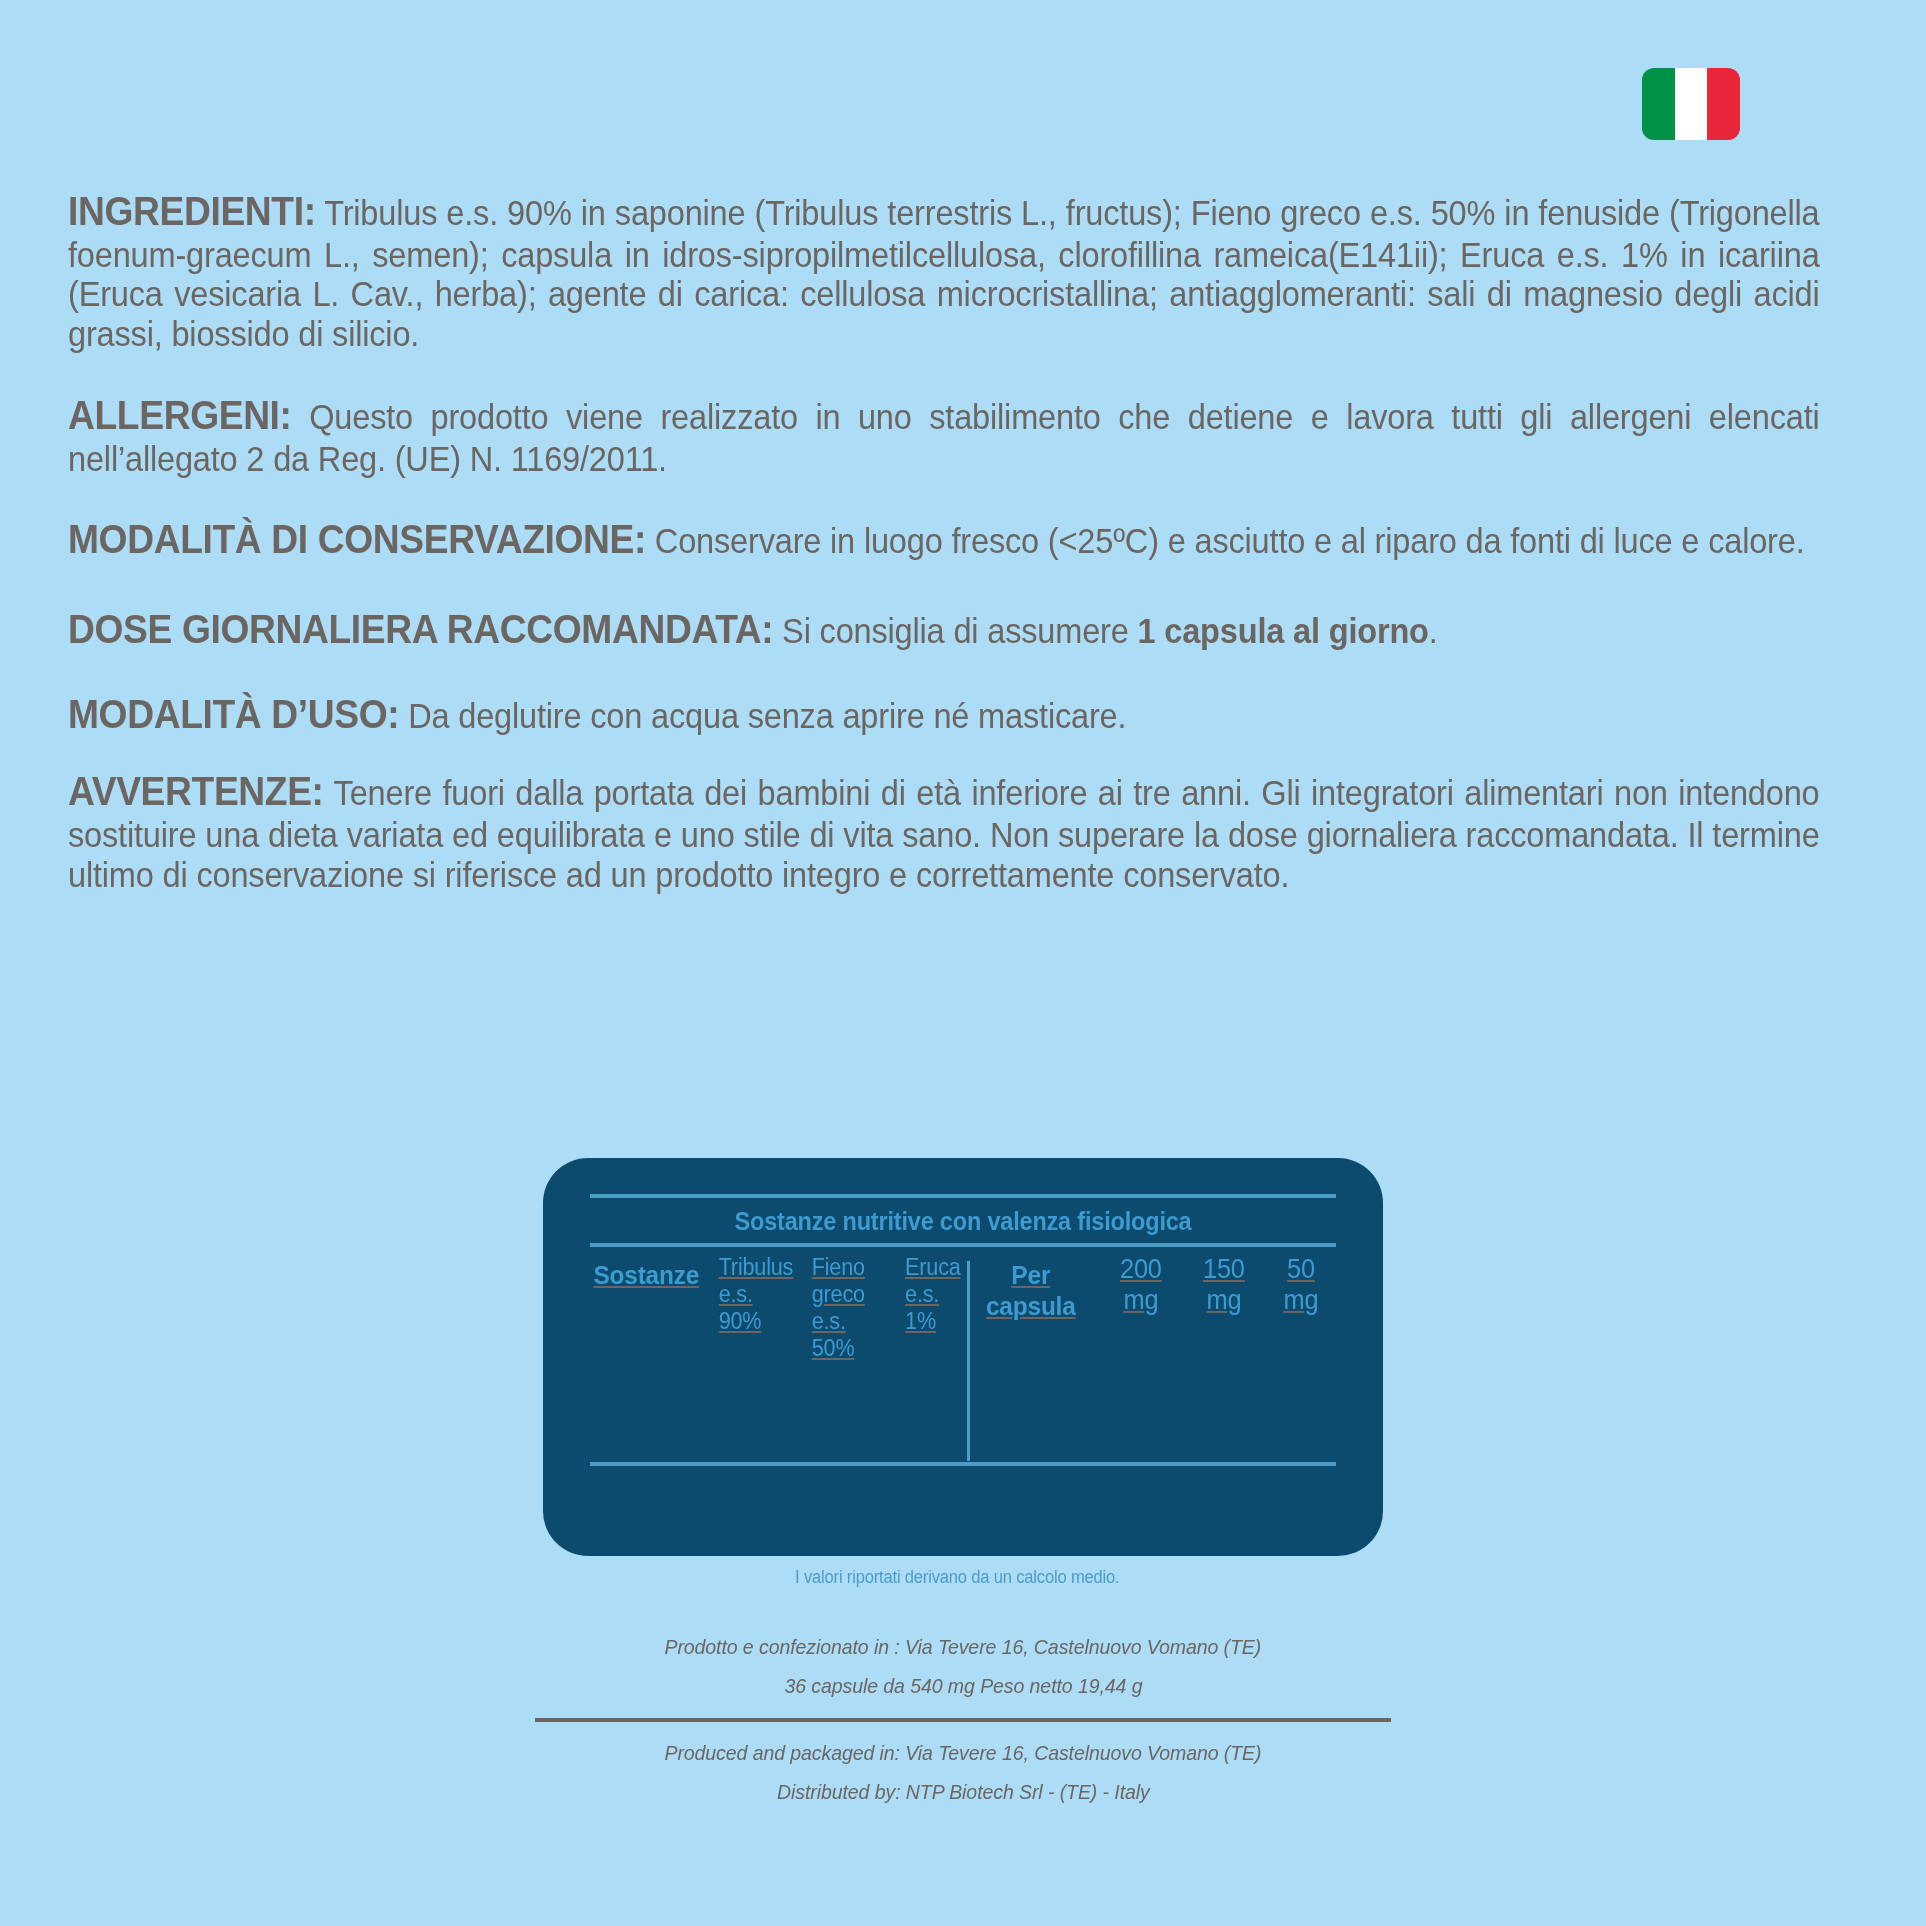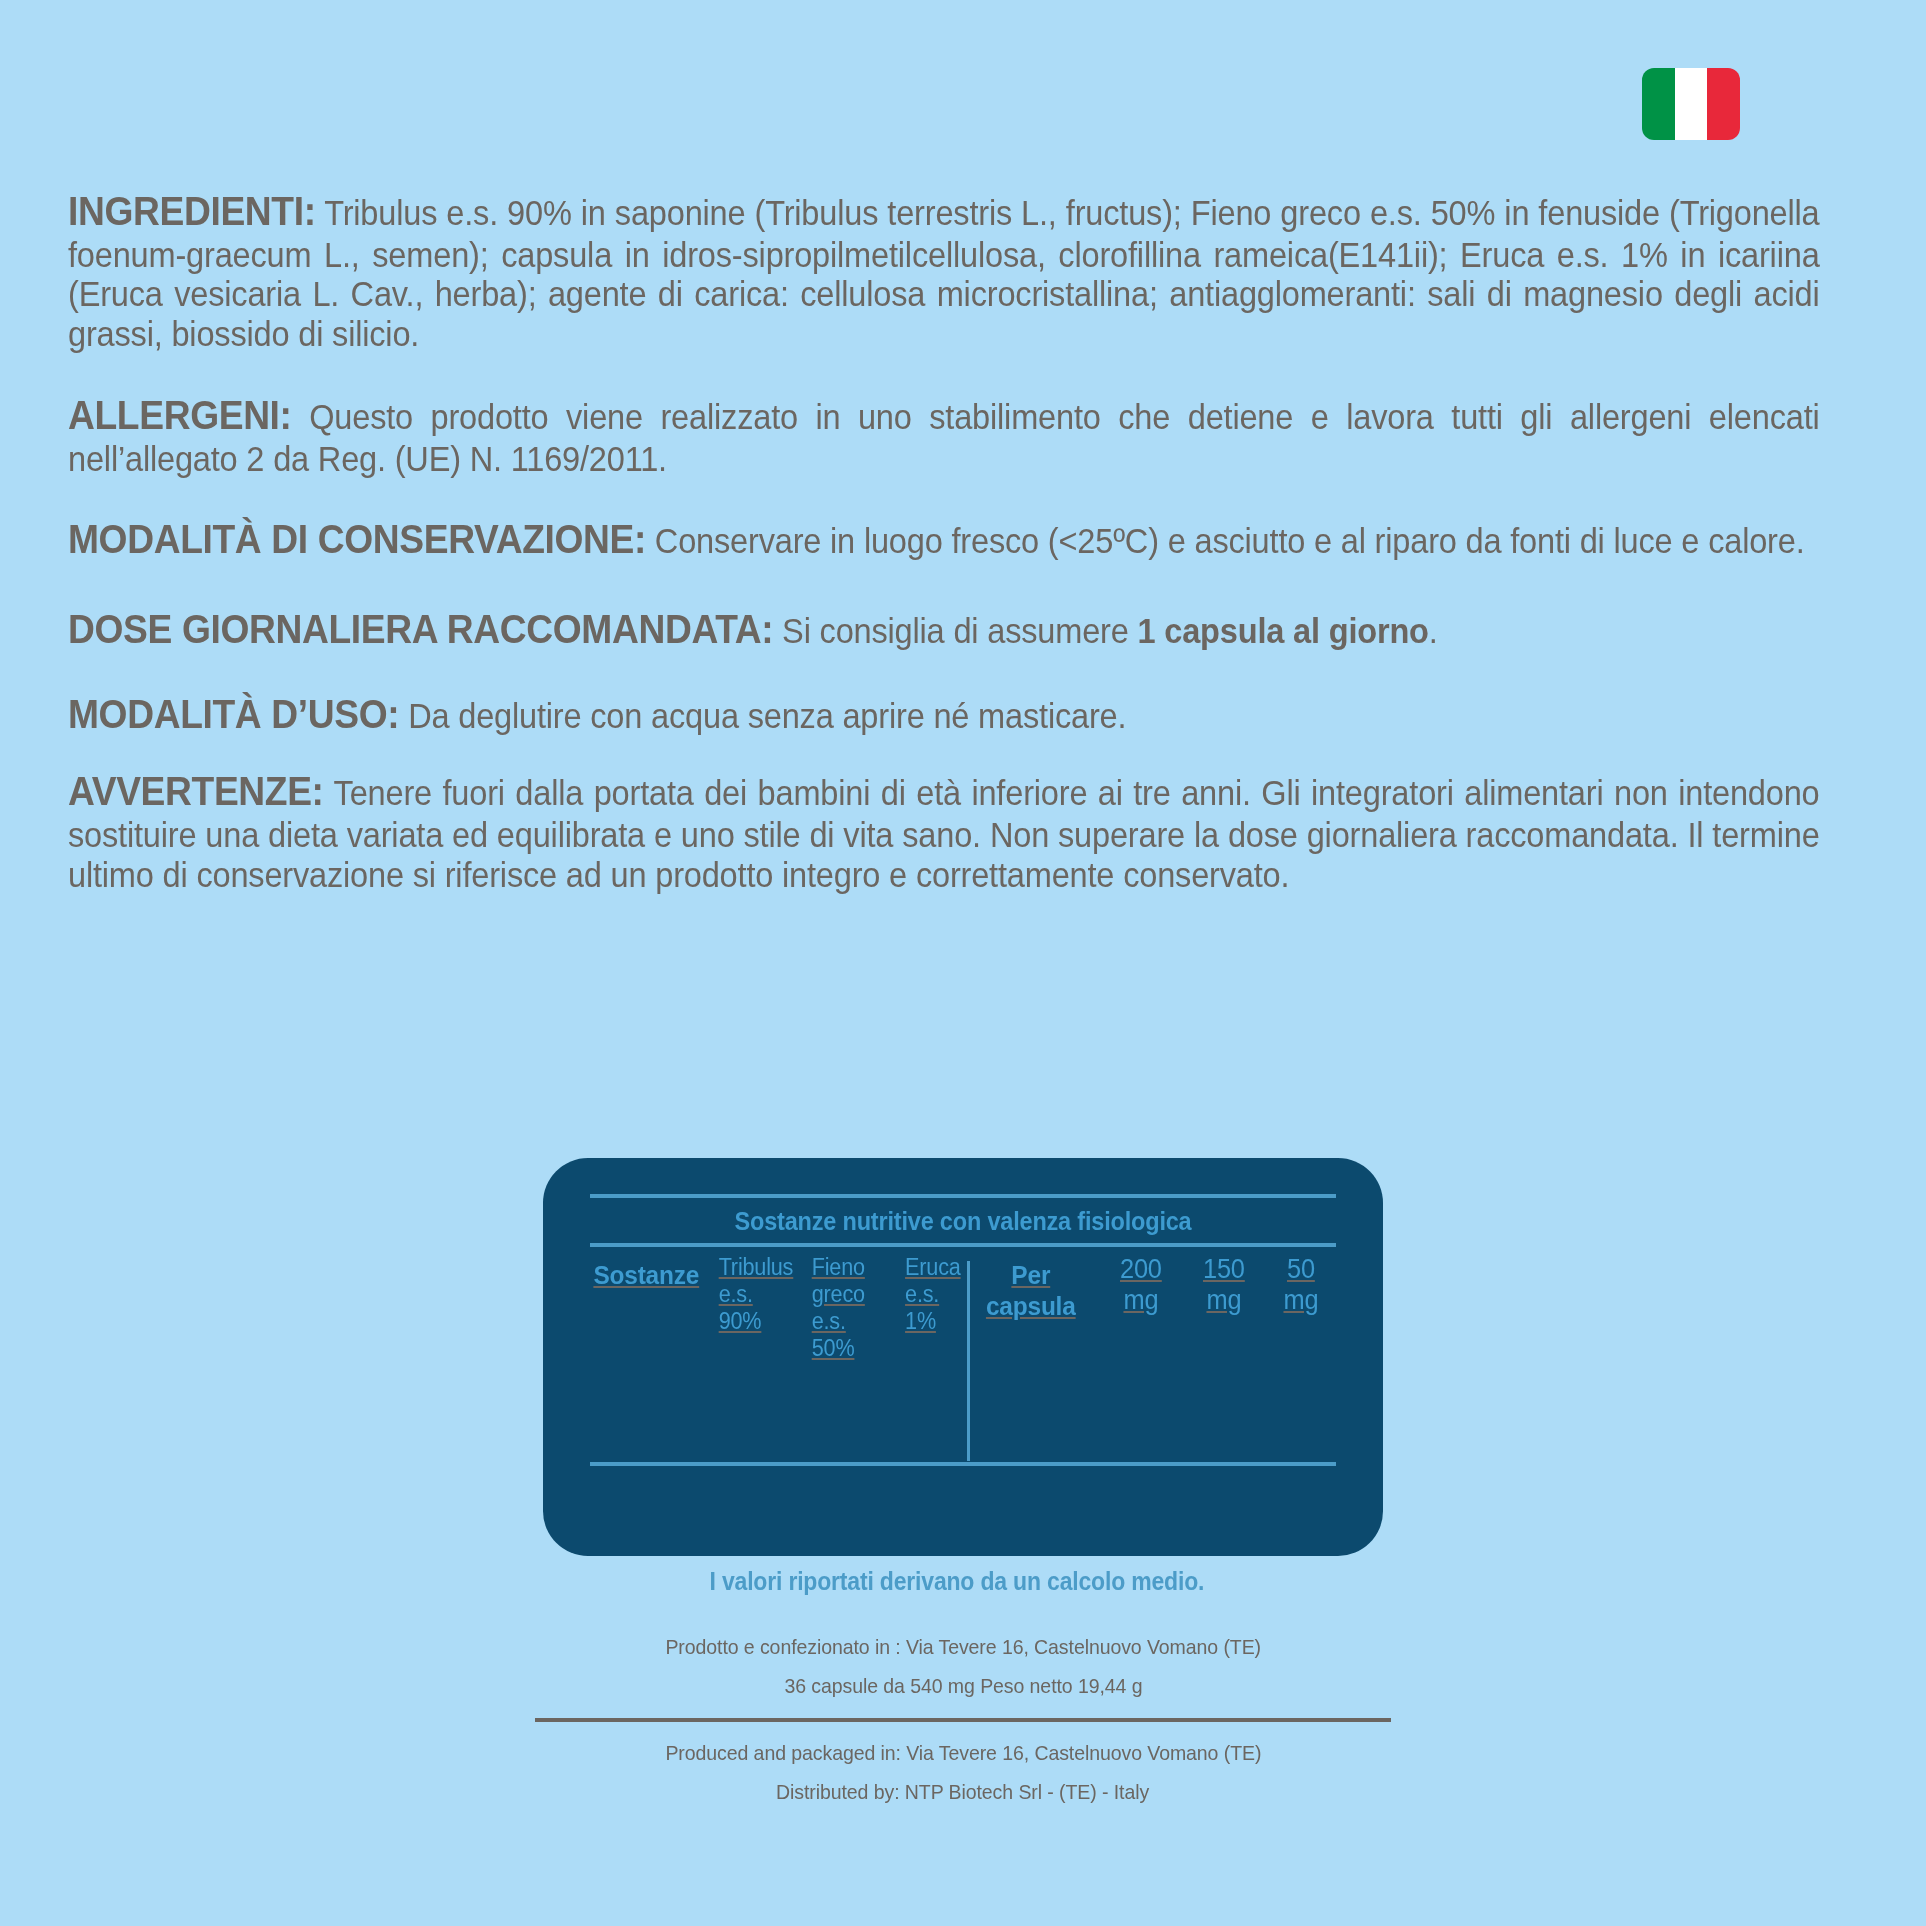--- a/index.html
+++ b/index.html
@@ -154,33 +154,34 @@
     left: 0;
   }
 
   #table-note {
     position: absolute;
     left: 0;
     right: 12px;
     top: 1567px;
     text-align: center;
     color: #4C9CC8;
-    font-weight: bold;
-    font-size: 25px;
+    font-weight: normal;
+    font-size: 18px;
     letter-spacing: -0.2px;
   }
   #table-note span { display: inline-block; transform: scaleX(0.92); }
 
   
   #footer {
     position: absolute;
     left: 0;
     right: 0;
     top: 1636px;
     text-align: center;
+    font-style: italic;
   }
   .foot-line {
     font-size: 21px;
     color: #6B6661;
     line-height: 1.0;
     margin-bottom: 17.7px;
     letter-spacing: -0.1px;
   }
   .foot-line span { display: inline-block; transform: scaleX(0.93); }
   .foot-line.spaced { margin-top: 0; margin-bottom: 22px; }

